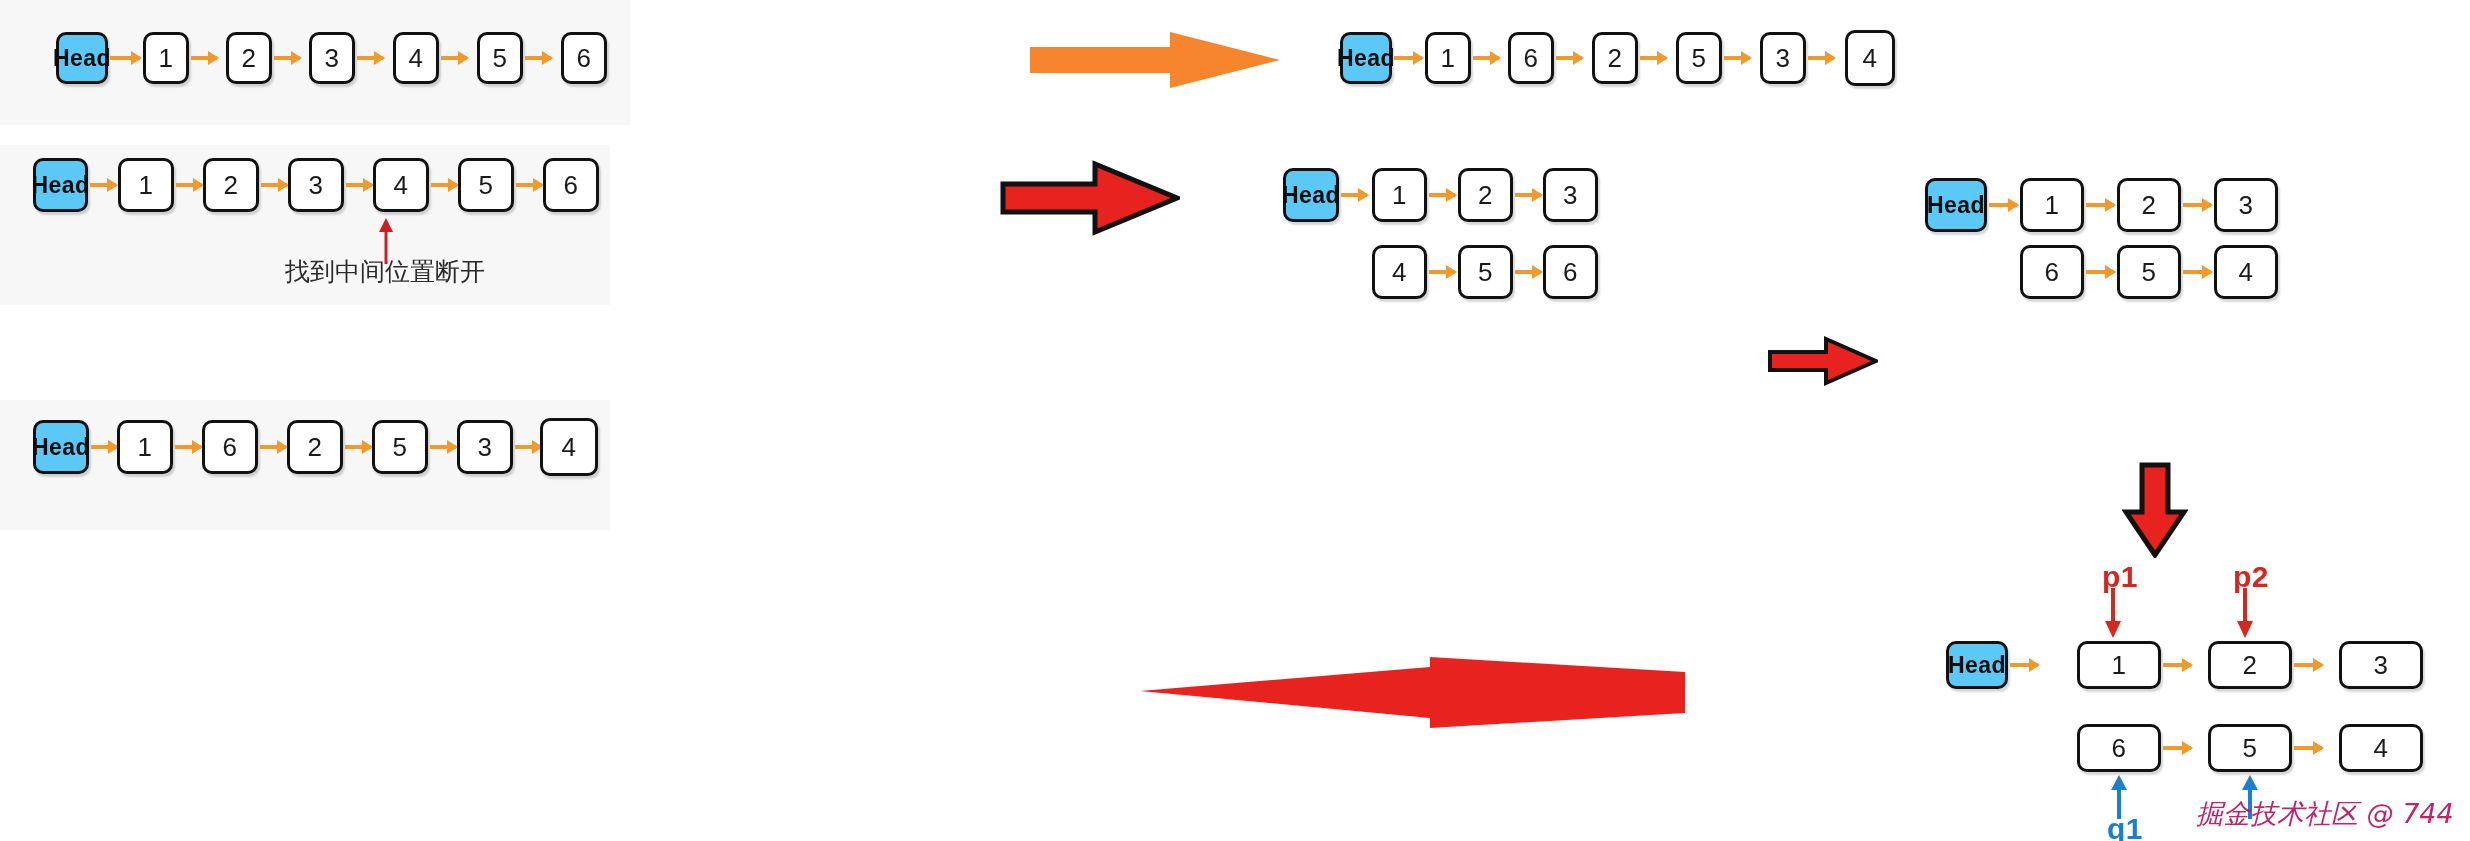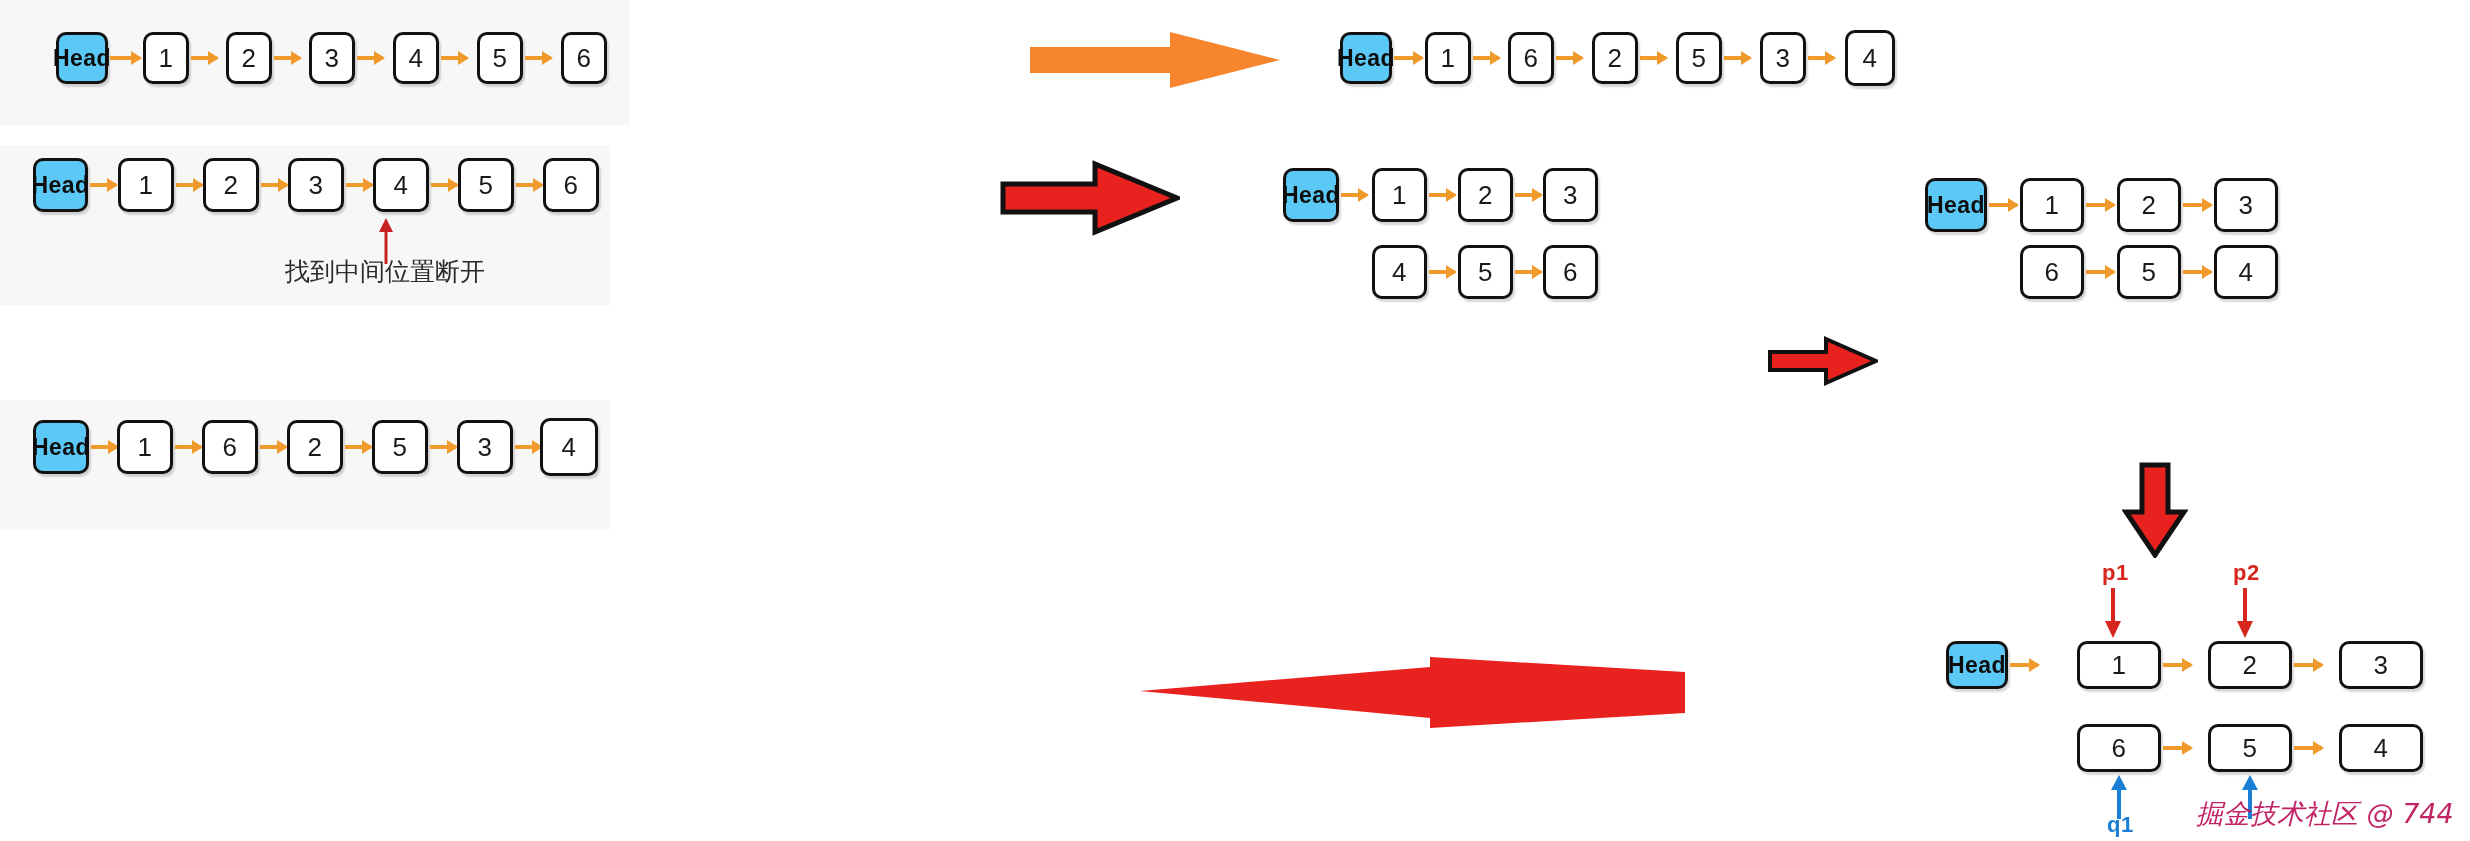--- a/index.html
+++ b/index.html
@@ -68,21 +68,21 @@
   
   .bigarrow { position: absolute; }
   .bigarrow svg { display: block; width: 100%; height: 100%; }
 
   
   .ptr-arrow { position: absolute; }
   .ptr-arrow svg { display: block; width: 100%; height: 100%; }
 
   .ptr-label {
     position: absolute;
-    font-size: 22px;
+    font-size: 30px;
     font-weight: 700;
     letter-spacing: 0.5px;
     white-space: nowrap;
   }
   .ptr-label.red  { color: #d7261e; }
   .ptr-label.blue { color: #1a7fd4; }
 
   
   .caption {
     position: absolute;

